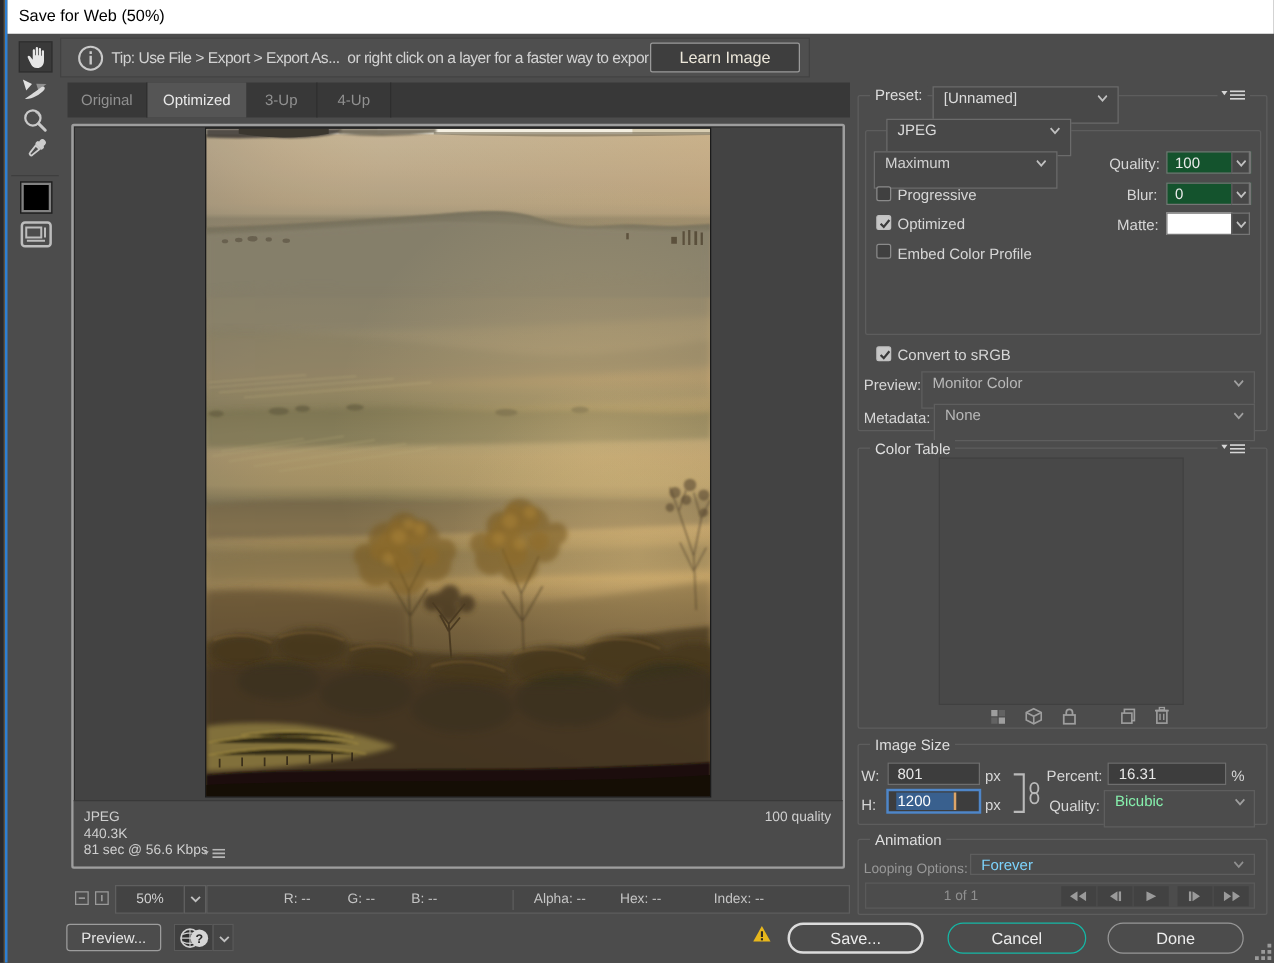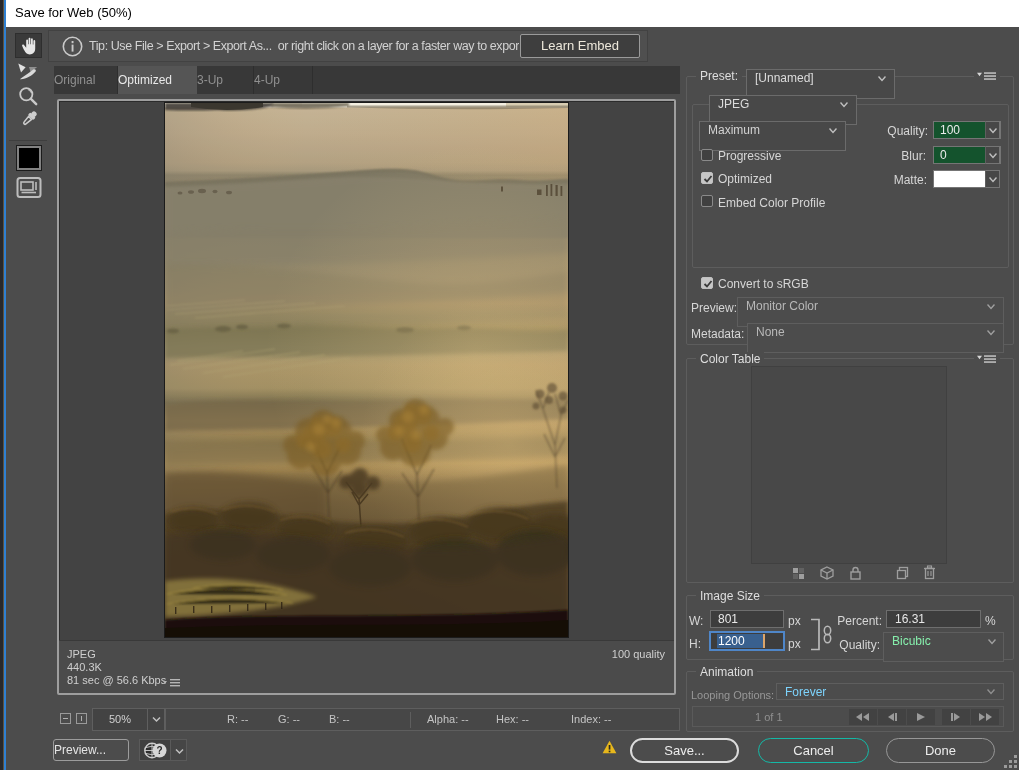--- a/index.html
+++ b/index.html
@@ -4,31 +4,31 @@
 html,body{width:1019px;height:770px;overflow:hidden;background:#4c4c4c;font-family:"Liberation Sans",sans-serif;}
 .abs{position:absolute}
 #edge1{left:0;top:0;width:3px;height:770px;background:#28282b}
 #edge2{left:3px;top:0;width:1px;height:770px;background:#5d5342}
 #edge3{left:4px;top:0;width:2px;height:770px;background:#2f80d2}
 #titlebar{left:6px;top:0;width:1013px;height:27px;background:#fff;color:#000;font-size:13px;line-height:26px;padding-left:9px}
 #tipbar{left:48px;top:30px;width:600px;height:32px;background:#4f4f4f;border:1px solid #424242}
 #tiptext{left:40px;top:0;width:430px;height:30px;overflow:hidden;white-space:nowrap;font-size:12.5px;letter-spacing:-0.42px;line-height:30px;color:#d2d2d2}
 #learnmore{left:471px;top:3px;width:120px;height:24px;background:#3e3e3e;border:1px solid #9a9a9a;border-radius:2px;color:#ece7da;font-size:13px;line-height:22px;text-align:center}
 #tabs{left:54px;top:66px;width:626px;height:28px;background:#383838}
-.tab{position:absolute;top:0;height:28px;font-size:12px;line-height:28px;color:#909090;border-right:1px solid #2e2e2e}
+.tab{position:absolute;top:0;height:28px;font-size:12px;line-height:28px;text-align:center;color:#909090;border-right:1px solid #2e2e2e}
 .tab.sel{background:#555555;color:#e9e9e9;border-right:none}
 #panel{left:57px;top:99px;width:619px;height:596px;background:#434343;border:2px solid #9e9e9e;border-radius:2px;box-shadow:inset 1px 1px 0 rgba(0,0,0,0.35)}
 #imgbox{left:106px;top:2px;width:403px;height:534px;outline:1px solid rgba(10,10,10,0.7)}
 #infostrip{left:0px;top:539px;width:615px;height:53px;background:#4b4b4b;border-top:1px solid #393939;font-size:11px;color:#cfcfcf}
 .sqbtn{position:absolute;width:11px;height:11px;border:1px solid #9a9a9a}
 #zoomdd{left:92px;top:708px;width:56px;height:23px;background:#434343;border:1px solid #5f5f5f;font-size:11px;line-height:21px;text-align:center;color:#d0d0d0}
 #zoomarrow{left:147px;top:708px;width:18px;height:23px;background:#434343;border:1px solid #5f5f5f}
 #rgbstrip{left:165px;top:708px;width:515px;height:23px;background:#474747;border:1px solid #5e5e5e;font-size:11px;color:#c4c4c4}
 .rgbt{position:absolute;top:4px}
-#previewbtn{left:53px;top:739px;width:76px;height:22px;border:1px solid #9c9c9c;border-radius:3px;color:#e4e4e4;font-size:12px;line-height:20px;text-align:left}
+#previewbtn{left:53px;top:739px;width:76px;height:22px;border:1px solid #9c9c9c;border-radius:3px;color:#e4e4e4;font-size:12px;line-height:20px;text-align:center}
 #browserbtn{left:139px;top:739px;width:32px;height:22px;background:#404040;border:1px solid #5a5a5a}
 #browserarrow{left:170px;top:739px;width:17px;height:22px;background:#464646;border:1px solid #5a5a5a}
 .pill{position:absolute;top:738px;height:25px;border-radius:13px;font-size:13px;color:#ececec;text-align:center;line-height:23px}
 #savebtn{left:630px;width:109px;border:2px solid #dcdcdc;line-height:21px}
 #cancelbtn{left:758px;width:111px;border:1px solid #14b8a6}
 #donebtn{left:886px;width:109px;border:1px solid #979797}
 .grp{position:absolute;border:1px solid #5d5d5d;border-radius:2px}
 .legend{position:absolute;background:#4c4c4c;font-size:12px;color:#dedede;padding:0 4px;white-space:nowrap}
 .lab{position:absolute;font-size:12px;color:#d6d6d6;white-space:nowrap}
 .dd{position:absolute;height:30px;background:#484848;border:1px solid #6b6b6b;font-size:12px;color:#dcdcdc;line-height:16px;padding-left:8px;white-space:nowrap}
@@ -45,21 +45,21 @@
 <div class="abs" id="edge2"></div>
 <div class="abs" id="edge3"></div>
 <div class="abs" id="titlebar">Save for Web (50%)</div>
 <div class="abs" id="tipbar">
   <svg class="abs" style="left:13px;top:5px" width="21" height="21" viewBox="0 0 21 21">
       <circle cx="10.5" cy="10.5" r="9.2" fill="none" stroke="#c9c9c9" stroke-width="1.6"></circle>
       <rect x="9.6" y="8.6" width="1.9" height="7" fill="#c9c9c9"></rect>
       <rect x="9.6" y="5" width="1.9" height="2.2" fill="#c9c9c9"></rect>
     </svg>
   <div class="abs" id="tiptext">Tip: Use File &gt; Export &gt; Export As...&nbsp; or right click on a layer for a faster way to export ass</div>
-  <div class="abs" id="learnmore">Learn Embed</div>
+  <div class="abs" id="learnmore">Learn Image</div>
 </div>
 <div class="abs" style="left:15px;top:33px;width:27px;height:25px;background:#3a3a3a;border:1px solid #2e2e2e">
   <svg style="position:absolute;left:5px;top:3px" width="17" height="18" viewBox="0 0 17 18">
       <path fill="#e6e6e6" d="M5.2,8.5 L5.2,3.4 C5.2,2.1 7,2.1 7,3.4 L7,7.2 L7.6,7.2 L7.6,1.6 C7.6,0.3 9.4,0.3 9.4,1.6 L9.4,7.2 L10,7.2 L10,2.2 C10,1 11.8,1 11.8,2.2 L11.8,7.6 L12.4,7.6 L12.4,4 C12.4,2.8 14.2,2.8 14.2,4 L14.2,11.5 C14.2,15 12,17.4 8.7,17.4 C5.8,17.4 4.5,15.8 3.4,13.6 C2.6,12 1.7,10 1.2,8.9 C0.7,7.7 2.2,7 3,8 L5.2,10.8 Z"></path>
     </svg>
 </div>
 <svg class="abs" style="left:16px;top:60px" width="25" height="23" viewBox="0 0 25 23">
     <path fill="#e2e2e2" d="M2.3,3.6 L9.6,7.2 L5.0,12.4 Z"></path>
     <path fill="#8f8f8f" d="M13.0,6.9 L21.2,7.1 L14.6,12.1 Z"></path>
     <path fill="#dadada" d="M3.9,19.2 C8,16.2 14,12.2 17.2,9.6 C19,8.3 20.7,10.1 19.4,11.8 C16.2,15.6 9.2,19.8 3.9,19.2 Z"></path>

